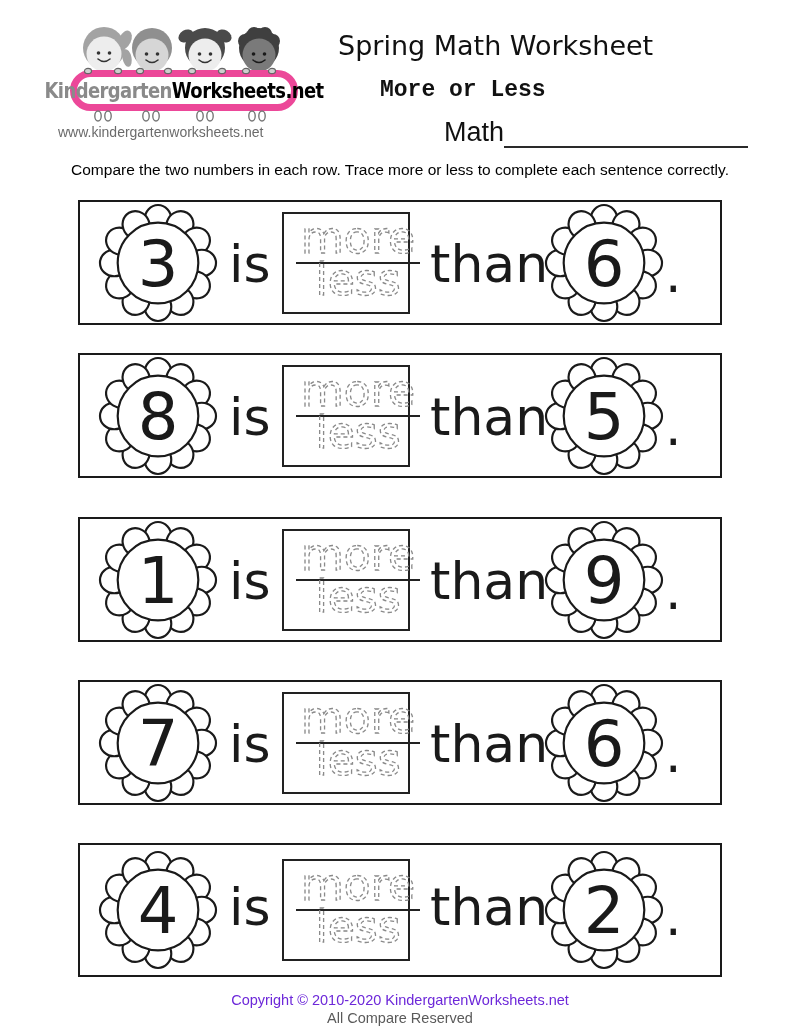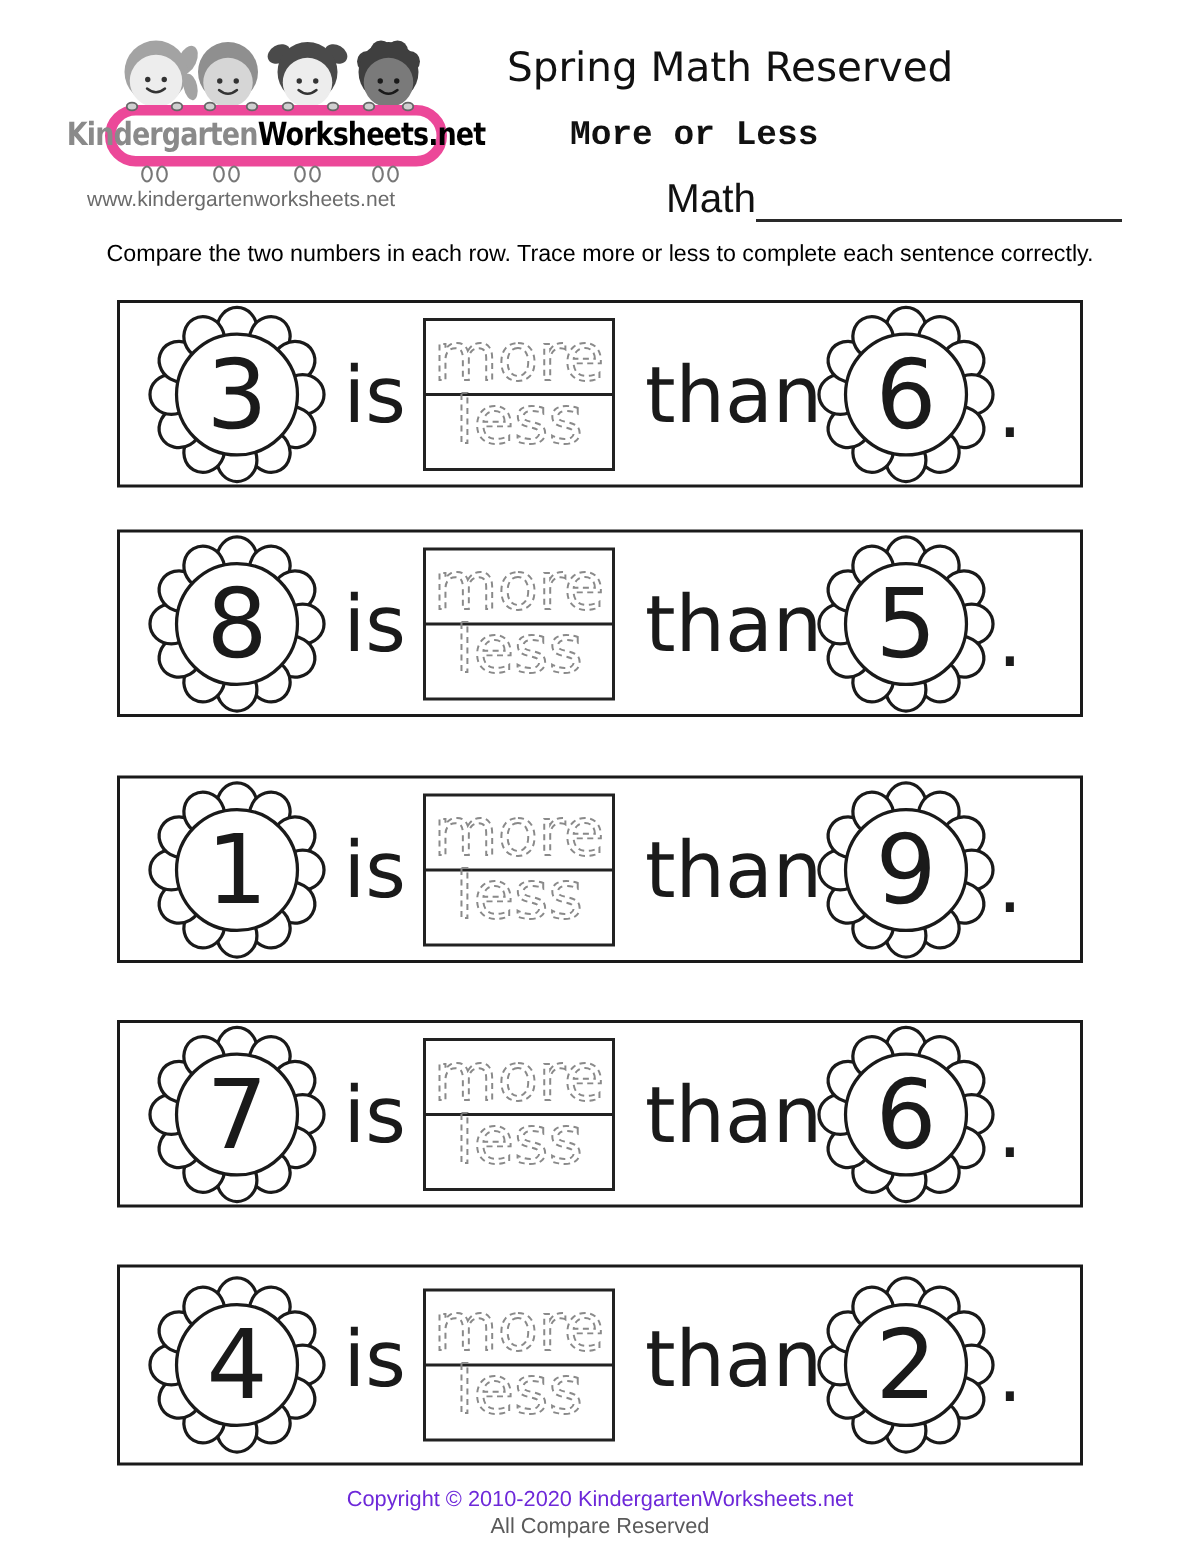--- a/index.html
+++ b/index.html
@@ -43,21 +43,21 @@
        font-family:"DejaVu Sans",sans-serif;font-size:64px;line-height:1;color:#1a1a1a;
        padding-top:2px;}
 
   .word{position:absolute;font-family:"DejaVu Sans",sans-serif;font-size:52px;line-height:1;
         color:#1a1a1a;top:36px;}
   .word-is{left:149px;} .word-than{left:350px;}
   .period{position:absolute;left:585px;top:46px;font-family:"DejaVu Sans",sans-serif;
           font-size:52px;line-height:1;color:#1a1a1a;}
 
   .trace{position:absolute;left:202px;top:50%;transform:translateY(-50%);
-         width:128px;height:102px;box-sizing:border-box;border:2px solid #222;background:#fff;}
+         width:128px;height:102px;box-sizing:border-box;border:2px solid #222;background:#fff;padding-left:12px;}
   .trace-cell{width:124px;height:32px;display:flex;align-items:center;justify-content:center;}
   .trace-cell.top{border-bottom:2px solid #222;height:48px;}
   .trace-cell svg{width:124px;height:46px;overflow:visible;}
   .trace-cell text{font-family:"DejaVu Sans",sans-serif;font-size:44px;
                    fill:none;stroke:#8a8a8a;stroke-width:1.3;stroke-dasharray:4 3;}
 
   
   .footer1{position:absolute;left:0;top:992px;width:800px;text-align:center;
            font-size:14.5px;color:#6d28d9;}
   .footer2{position:absolute;left:0;top:1010px;width:800px;text-align:center;
@@ -133,21 +133,21 @@
         <ellipse cx="94" cy="52" rx="3.2" ry="5"></ellipse>
       <ellipse cx="138" cy="52" rx="3.2" ry="5"></ellipse>
         <ellipse cx="148" cy="52" rx="3.2" ry="5"></ellipse>
       <ellipse cx="190" cy="52" rx="3.2" ry="5"></ellipse>
         <ellipse cx="200" cy="52" rx="3.2" ry="5"></ellipse>
     </g>
   </svg>
 
   <div class="logo-url">www.kindergartenworksheets.net</div>
 
-  <div class="title">Spring Math Reserved</div>
+  <div class="title">Spring Math Worksheet</div>
   <div class="subtitle">More or Less</div>
 
   <div class="name-row">
     <span class="name-label">Math</span>
     <span class="name-line"></span>
   </div>
 
   <div class="instructions">Compare the two numbers in each row. Trace more or less to complete each sentence correctly.</div>
 
   <div class="row r1">

